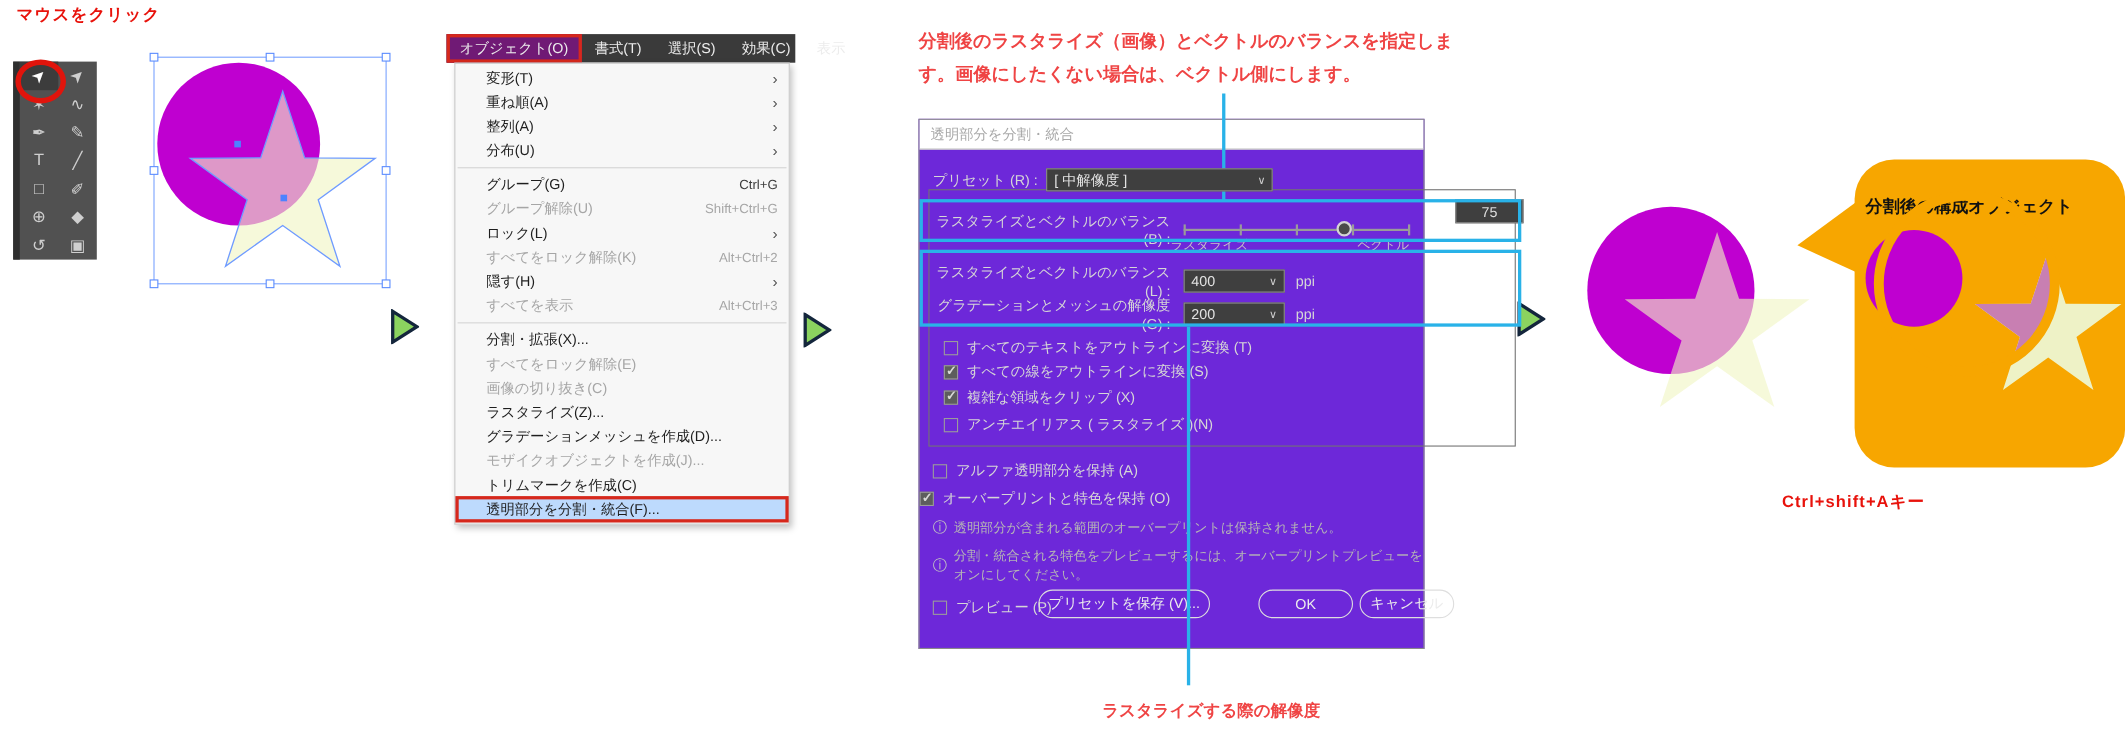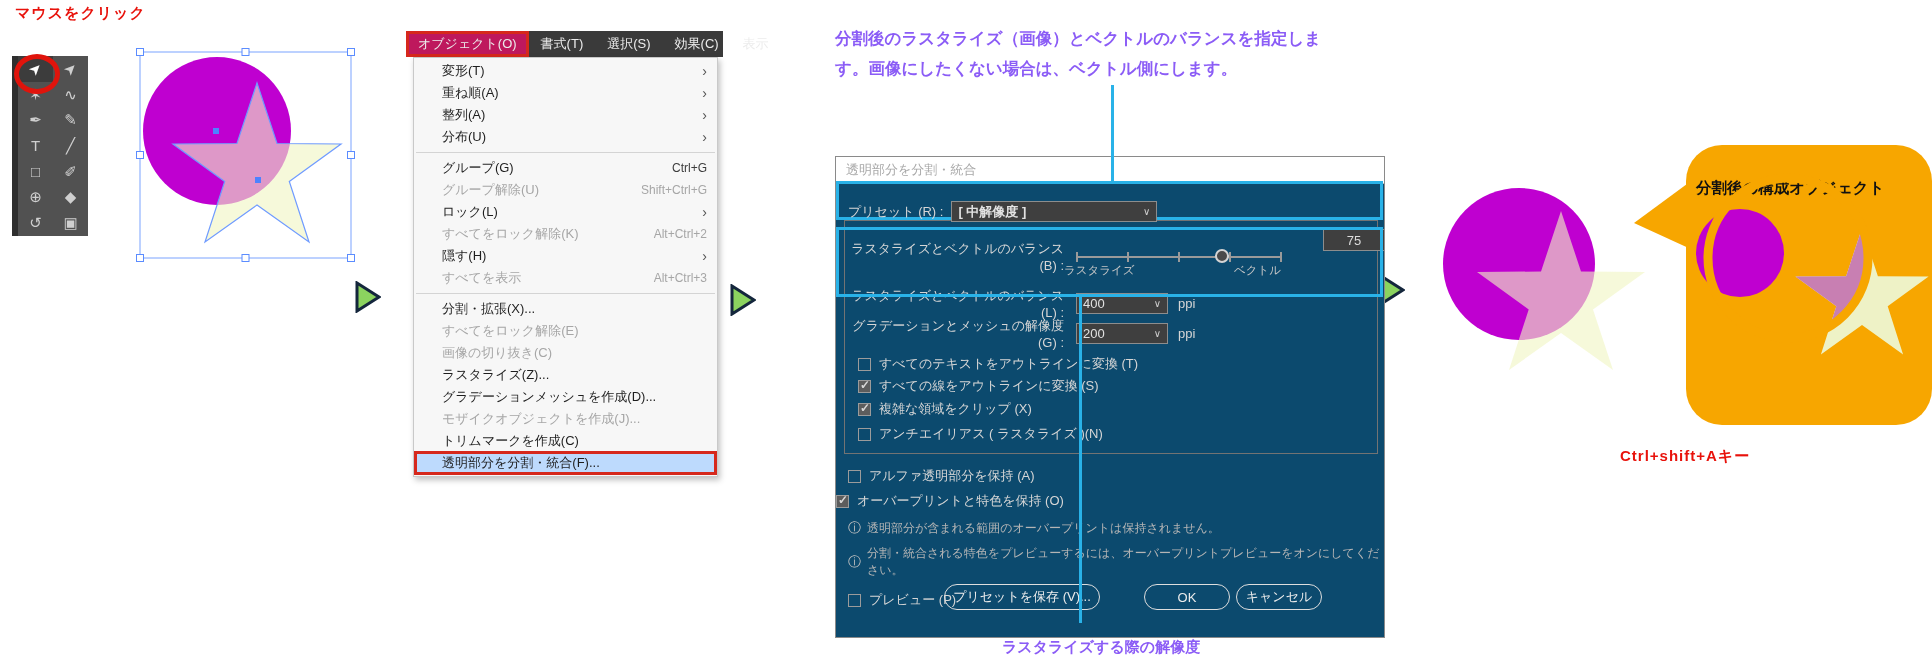--- a/index.html
+++ b/index.html
@@ -1,56 +1,56 @@
 <!DOCTYPE html>
 <html><head>
 <meta charset="utf-8">
 <style>
   * { margin:0; padding:0; box-sizing:border-box; }
   html,body { background:#ffffff; }
   body { font-family:"Liberation Sans", sans-serif; }
   #stage { position:relative; width:1932px; height:671px; background:#fff; overflow:hidden;padding-left:14px; }
 
   .red-note { position:absolute; color:#e8120b; font-weight:bold; font-size:15px; letter-spacing:1px; }
-  .black-note { position:absolute; color:#8b5cf6; font-weight:bold; font-size:16.5px; line-height:1.8; }
+  .black-note { position:absolute; color:#ef4444; font-weight:bold; font-size:16.5px; line-height:1.8; }
 
   
   #toolbar { position:absolute; left:12px; top:56px; width:76px; height:180px; background:#515151;
              border-left:6px solid #2f2f2f; display:grid; grid-template-columns:1fr 1fr; }
   .tool { display:flex; align-items:center; justify-content:center; color:#cfcfcf; font-size:15px; position:relative; }
   .tool.selected { background:#3c3c3c; color:#ffffff; }
   .tool .g { display:inline-block; }
   .rot-ne { transform:rotate(-45deg); }
   #tool-circle { position:absolute; left:14px; top:54px; width:46px; height:40px; border:5px solid #e0140c; border-radius:50%; }
 
   
   .art { position:absolute; }
 
   
   .garrow { position:absolute; width:26px; height:32px; }
 
   
   #menubar { position:absolute; left:406px; top:31px; width:317px; height:26px; background:#3a3a3a;
              display:flex; align-items:center; color:#ececec; font-size:13px; }
   #menubar .mb-item { padding:0 12px; height:26px; display:flex; align-items:center; white-space:nowrap; }
-  #menubar .mb-item.hl { border:3px solid #d6281c; background:#be185d; padding:0 9px; }
+  #menubar .mb-item.hl { border:3px solid #d6281c; background:#701a75; padding:0 9px; }
   #menupanel { position:absolute; left:413px; top:57px; width:305px; background:#f7f7f7;
                border:1px solid #c9c9c9; box-shadow:2px 3px 6px rgba(0,0,0,.25); font-size:13px; padding:2px 0; }
   .mi { height:22px; display:flex; align-items:center; padding:0 10px 0 28px; color:#1e1e1e; position:relative; white-space:nowrap;gap:38px; }
   .mi .lbl { flex:1 1 auto; }
   .mi .sc { color:#3c3c3c; font-size:12px; }
   .mi.dis .lbl, .mi.dis .sc { color:#a6a6a6; }
   .mi .sub { color:#555; font-size:14px; }
   .mi.sel { background:#bddafd; }
   .mi.sel::after { content:""; position:absolute; inset:-1px 0 -1px 0; border:3px solid #d6281c; pointer-events:none; }
   .msep { height:1px; background:#d4d4d4; margin:4px 2px; }
 
   
-  #dialog { position:absolute; left:835px; top:108px; width:550px; height:482px; background:#0c4a6e;
-            border:1px solid #8a8a8a; color:#d6d6d6; font-size:13px;margin-top:48px; }
+  #dialog { position:absolute; left:835px; top:108px; width:460px; height:482px; background:#6d28d9;
+            border:1px solid #8a8a8a; color:#d6d6d6; font-size:13px; }
   #dlg-titlebar { position:absolute; left:0; top:0; width:100%; height:27px; background:#ffffff;
                   border-bottom:1px solid #bdbdbd; display:flex; align-items:center; padding-left:10px; }
   #dlg-title { color:#a8a8a8; font-size:13px; }
   #dlg-fieldset { position:absolute; left:8px; top:63px; width:534px; height:234px; border:1px solid #737373; }
   .dlg-row { position:absolute; display:flex; align-items:center; }
   .dd { height:21px; background:#3f3f3f; border:1px solid #8d8d8d; display:flex; align-items:center;
         padding:0 6px; color:#e2e2e2; position:relative; }
   .dd .chev { margin-left:auto; font-size:10px; color:#cfcfcf; }
   .chk { width:13px; height:13px; border:1px solid #9b9b9b; background:transparent; display:inline-block;
          margin-right:8px; flex:0 0 auto; position:relative; }
@@ -240,21 +240,21 @@
   <div class="black-note" style="left:835px; top:24px; width:516px;">分割後のラスタライズ（画像）とベクトルのバランスを指定します。画像にしたくない場合は、ベクトル側にします。</div>
 
   <div id="dialog">
     <div id="dlg-titlebar">
       <span id="dlg-title">透明部分を分割・統合</span>
     </div>
 
     <div class="dlg-row" style="left:12px; top:44px; z-index:2;">
       <span>プリセット (R) :</span>
       <div class="dd" style="width:206px; margin-left:8px;">
-        <span style="font-weight:bold;">[ 中解像度 ]</span>
+        <span style="font-weight:normal;">[ 中解像度 ]</span>
         <span class="chev">∨</span>
       </div>
     </div>
 
     <div id="dlg-fieldset"></div>
 
     <div class="dlg-row" style="left:12px; top:83px; width:530px;">
       <span style="width:216px; text-align:right;">ラスタライズとベクトルのバランス (B) :</span>
       <div id="slider-track" style="margin-left:12px;">
         <span class="tick" style="left:0;"></span>

